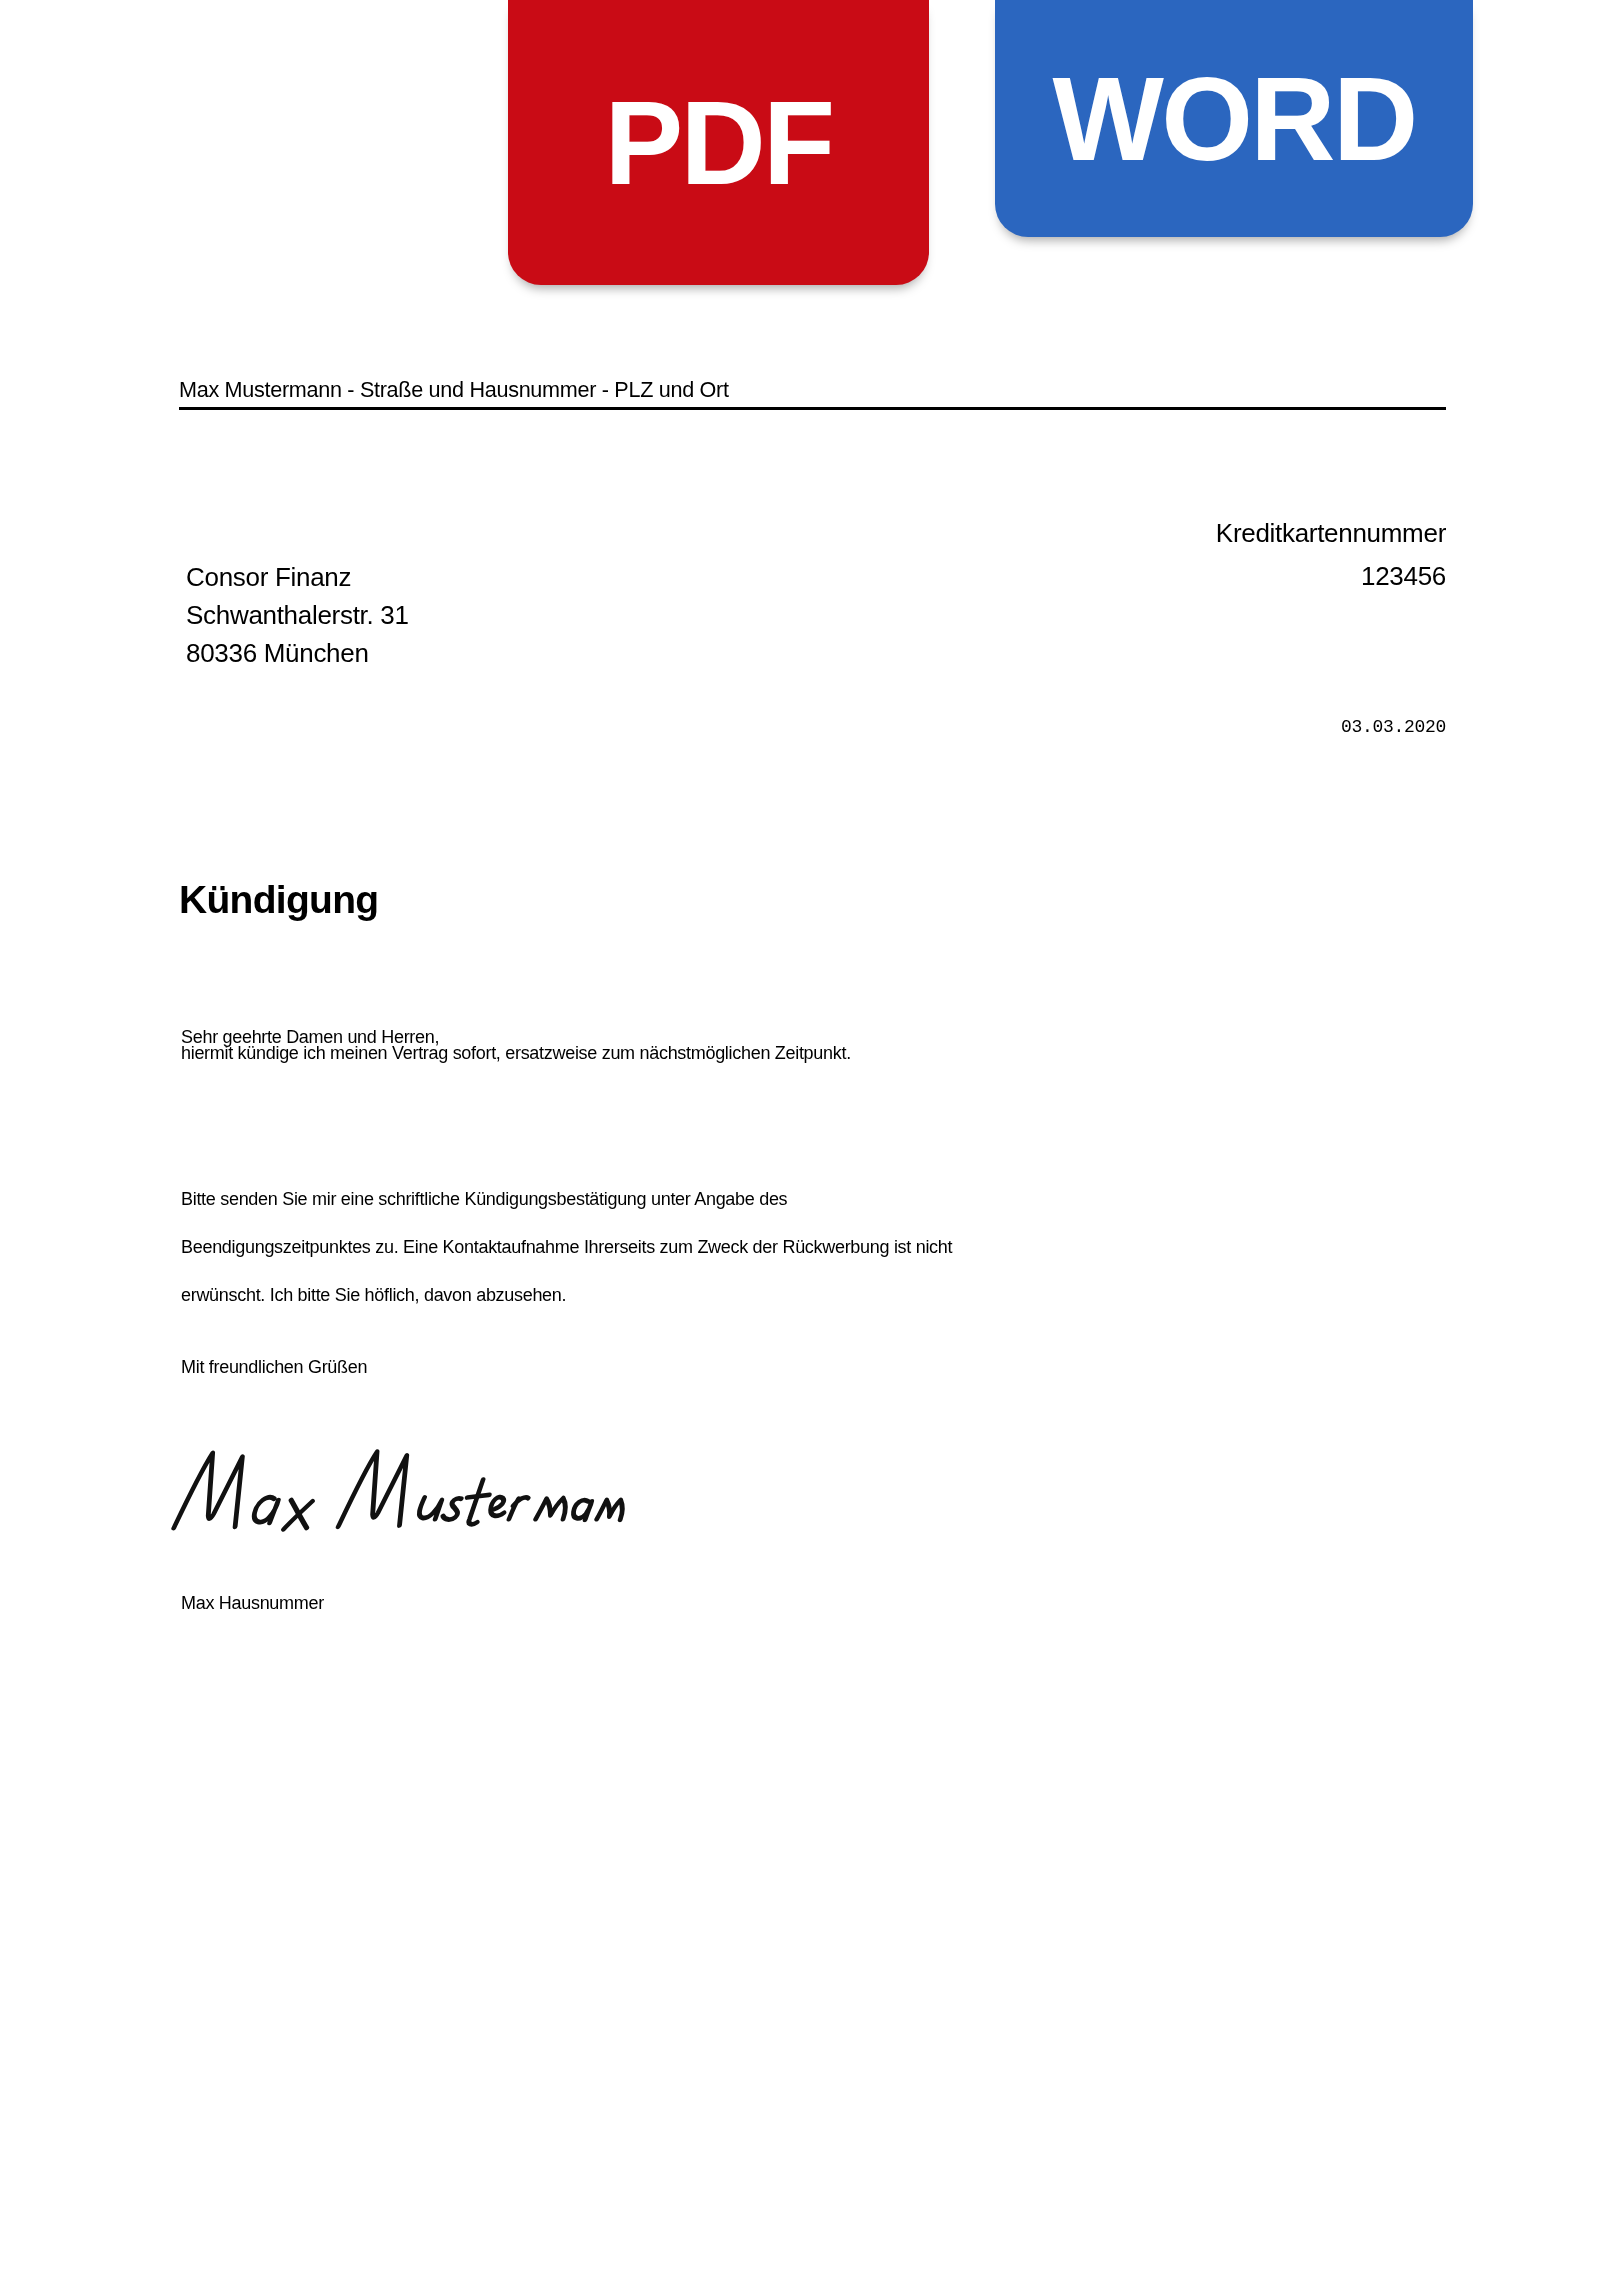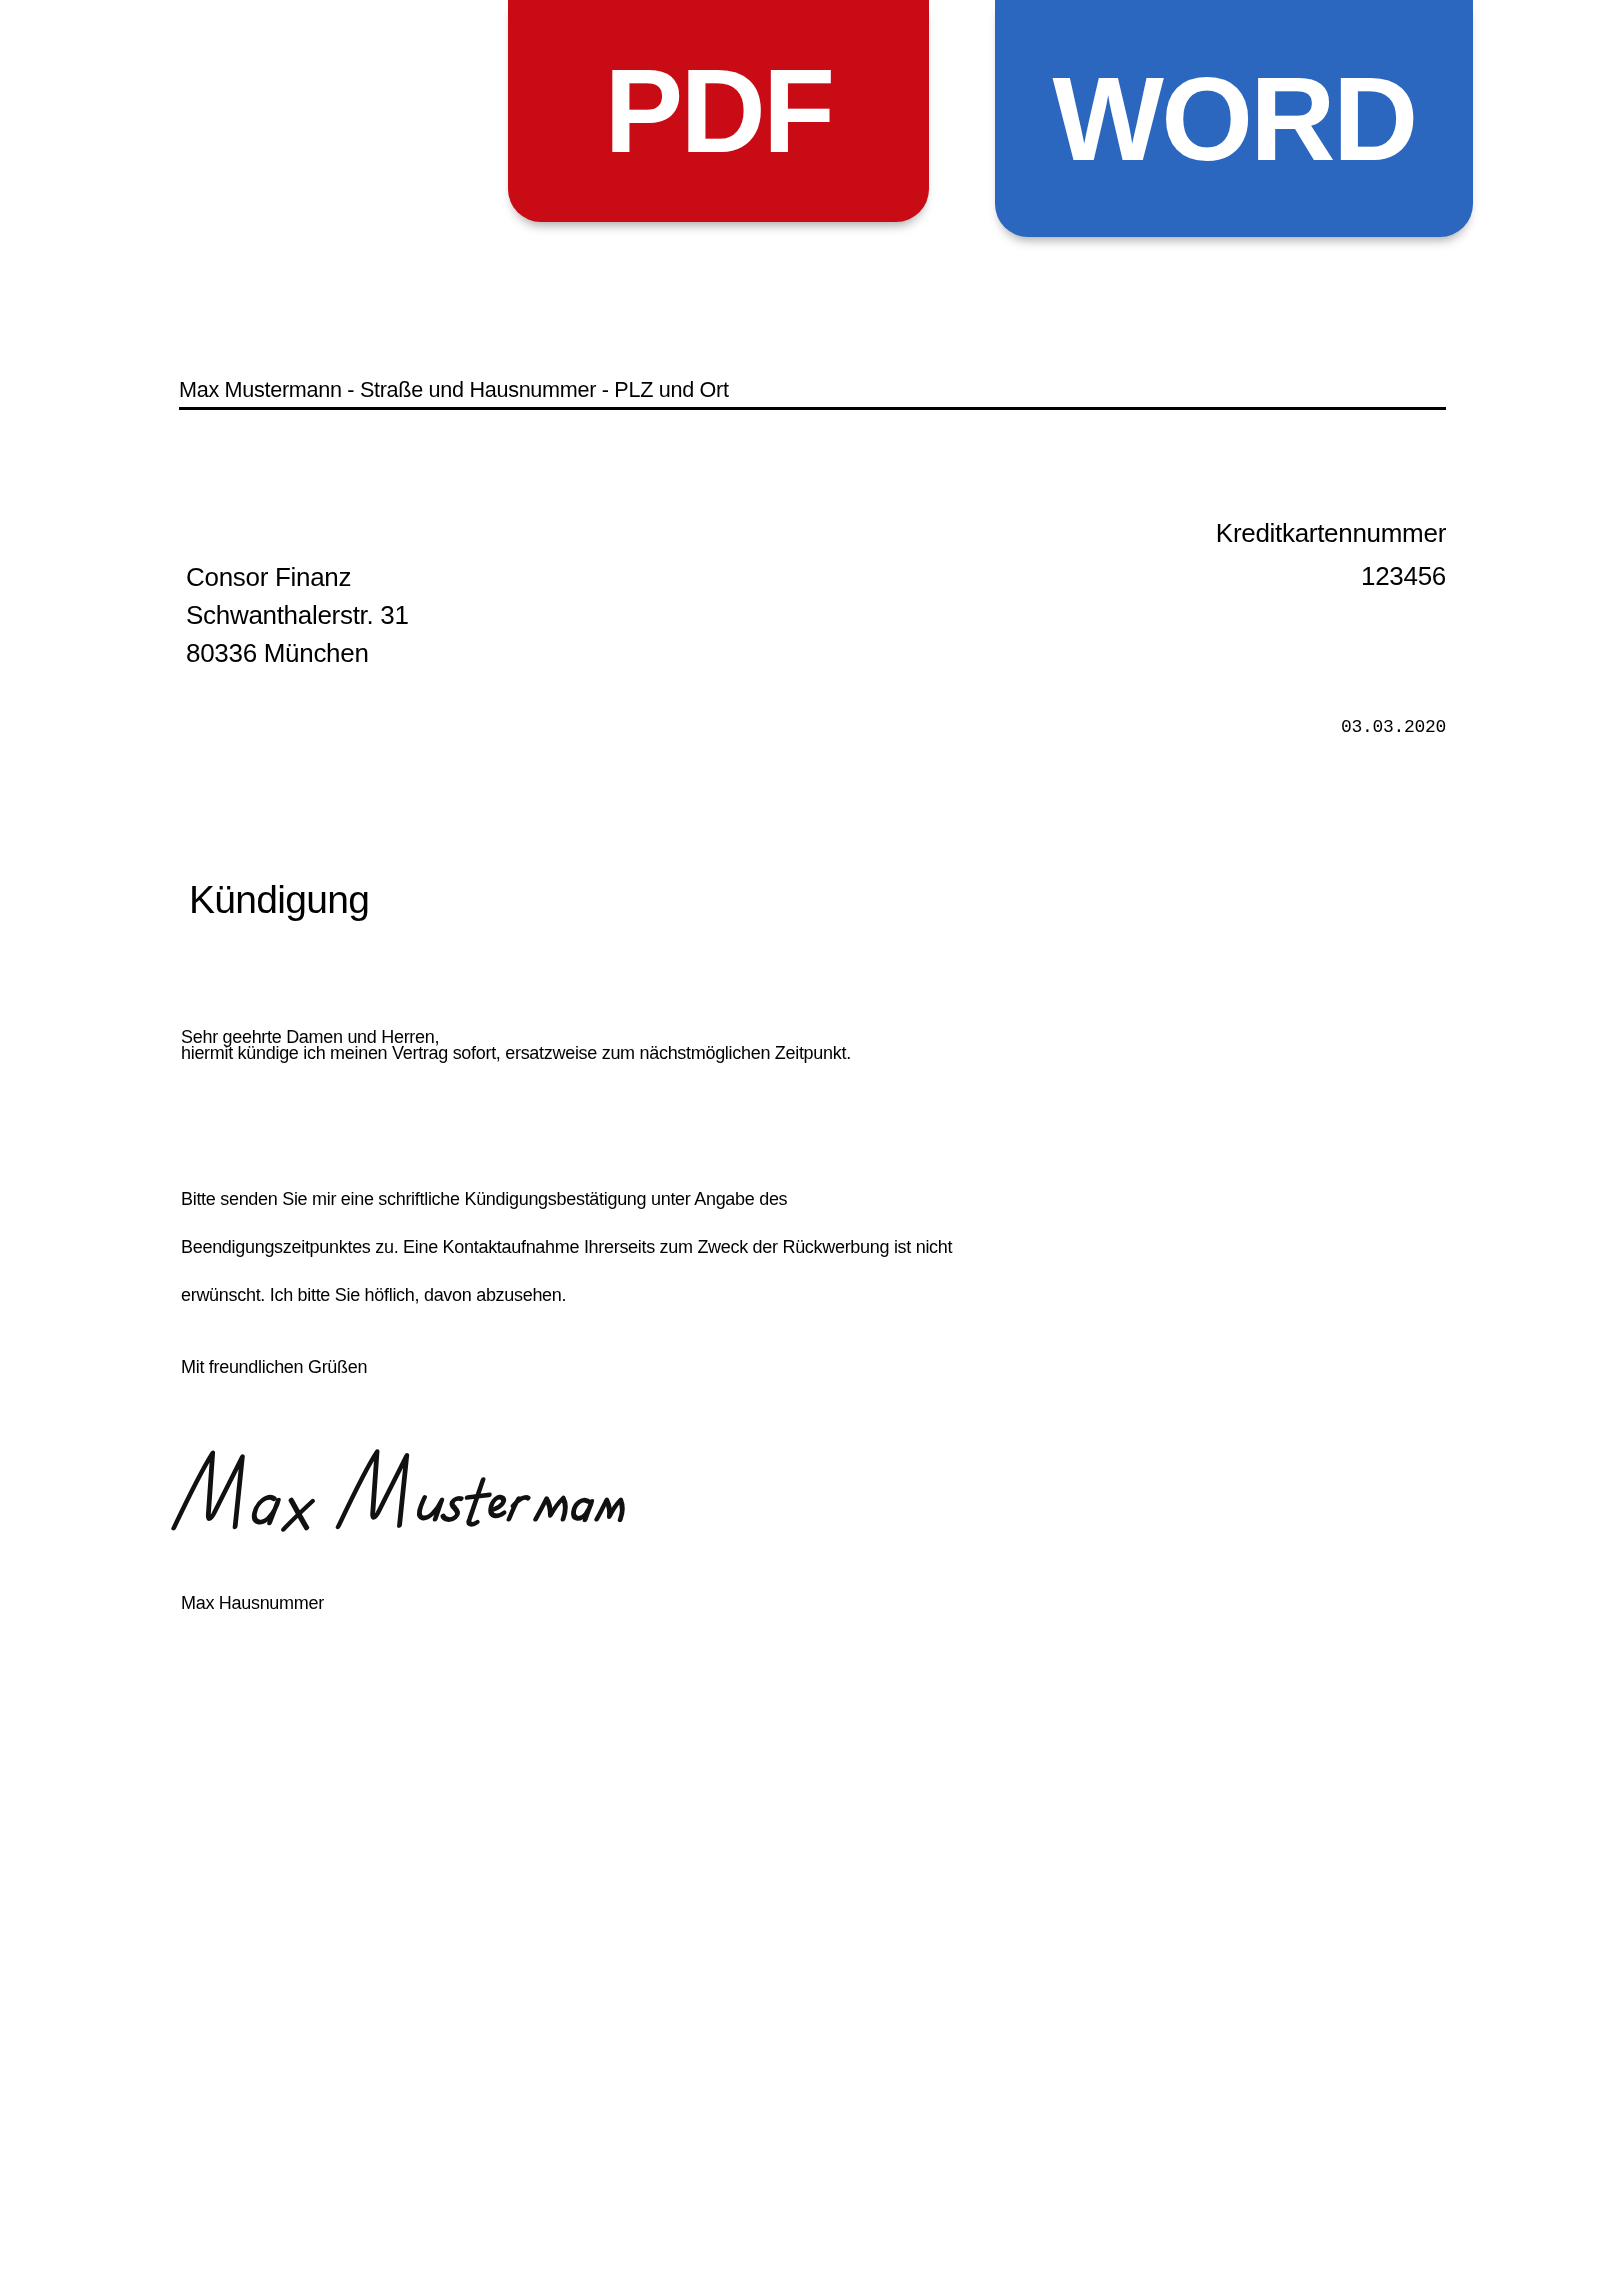--- a/index.html
+++ b/index.html
@@ -19,36 +19,36 @@
     border-radius:0 0 33px 33px;
     box-shadow:0 7.9px 10.5px -5.2px rgba(0,0,0,.35);
     color:#ffffff;
     font-family:"Liberation Sans", sans-serif;
     font-weight:700;
     font-size:118px;
     letter-spacing:-2.6px;
     line-height:1;
     padding:0;
   }
-  .dl-btn.pdf{left:508px;width:421px;height:222px;}
+  .dl-btn.pdf{left:508px;width:421px;height:285px;}
   .dl-btn.word{left:995px;width:478px;height:237px;}
 
   
   .txt{position:absolute;white-space:nowrap;letter-spacing:-0.3px;}
   .sz-body{font-size:18px;line-height:37px;}
 
   .sender-line{left:179px;top:377px;font-size:21.6px;}
   .sender-rule{position:absolute;left:179px;top:407px;width:1267px;height:3.3px;background:#000;}
 
   .recipient{left:186px;top:558px;font-size:26px;line-height:38px;}
 
   .ref-block{right:177px;top:512px;text-align:right;font-size:26px;line-height:43px;}
   .date{right:177px;top:717px;text-align:center;font-size:18px;font-family:Liberation Mono, monospace;}
 
-  .subject{left:189px;top:878px;font-size:39px;font-weight:400;letter-spacing:-0.7px;}
+  .subject{left:179px;top:878px;font-size:39px;font-weight:700;letter-spacing:-0.7px;}
 
   .p1{left:181px;top:1019px;}
   .p2{left:181px;top:1035px;}
   .p3{left:181px;top:1175px;line-height:48px;}
   .closing{left:181px;top:1349px;}
 
   .signature{position:absolute;left:169px;top:1438px;width:458px;height:105px;}
   .signature svg{display:block;width:100%;height:100%;}
   .sig-stroke{fill:none;stroke:#111;stroke-width:7.5;stroke-linecap:round;stroke-linejoin:round;}
 

